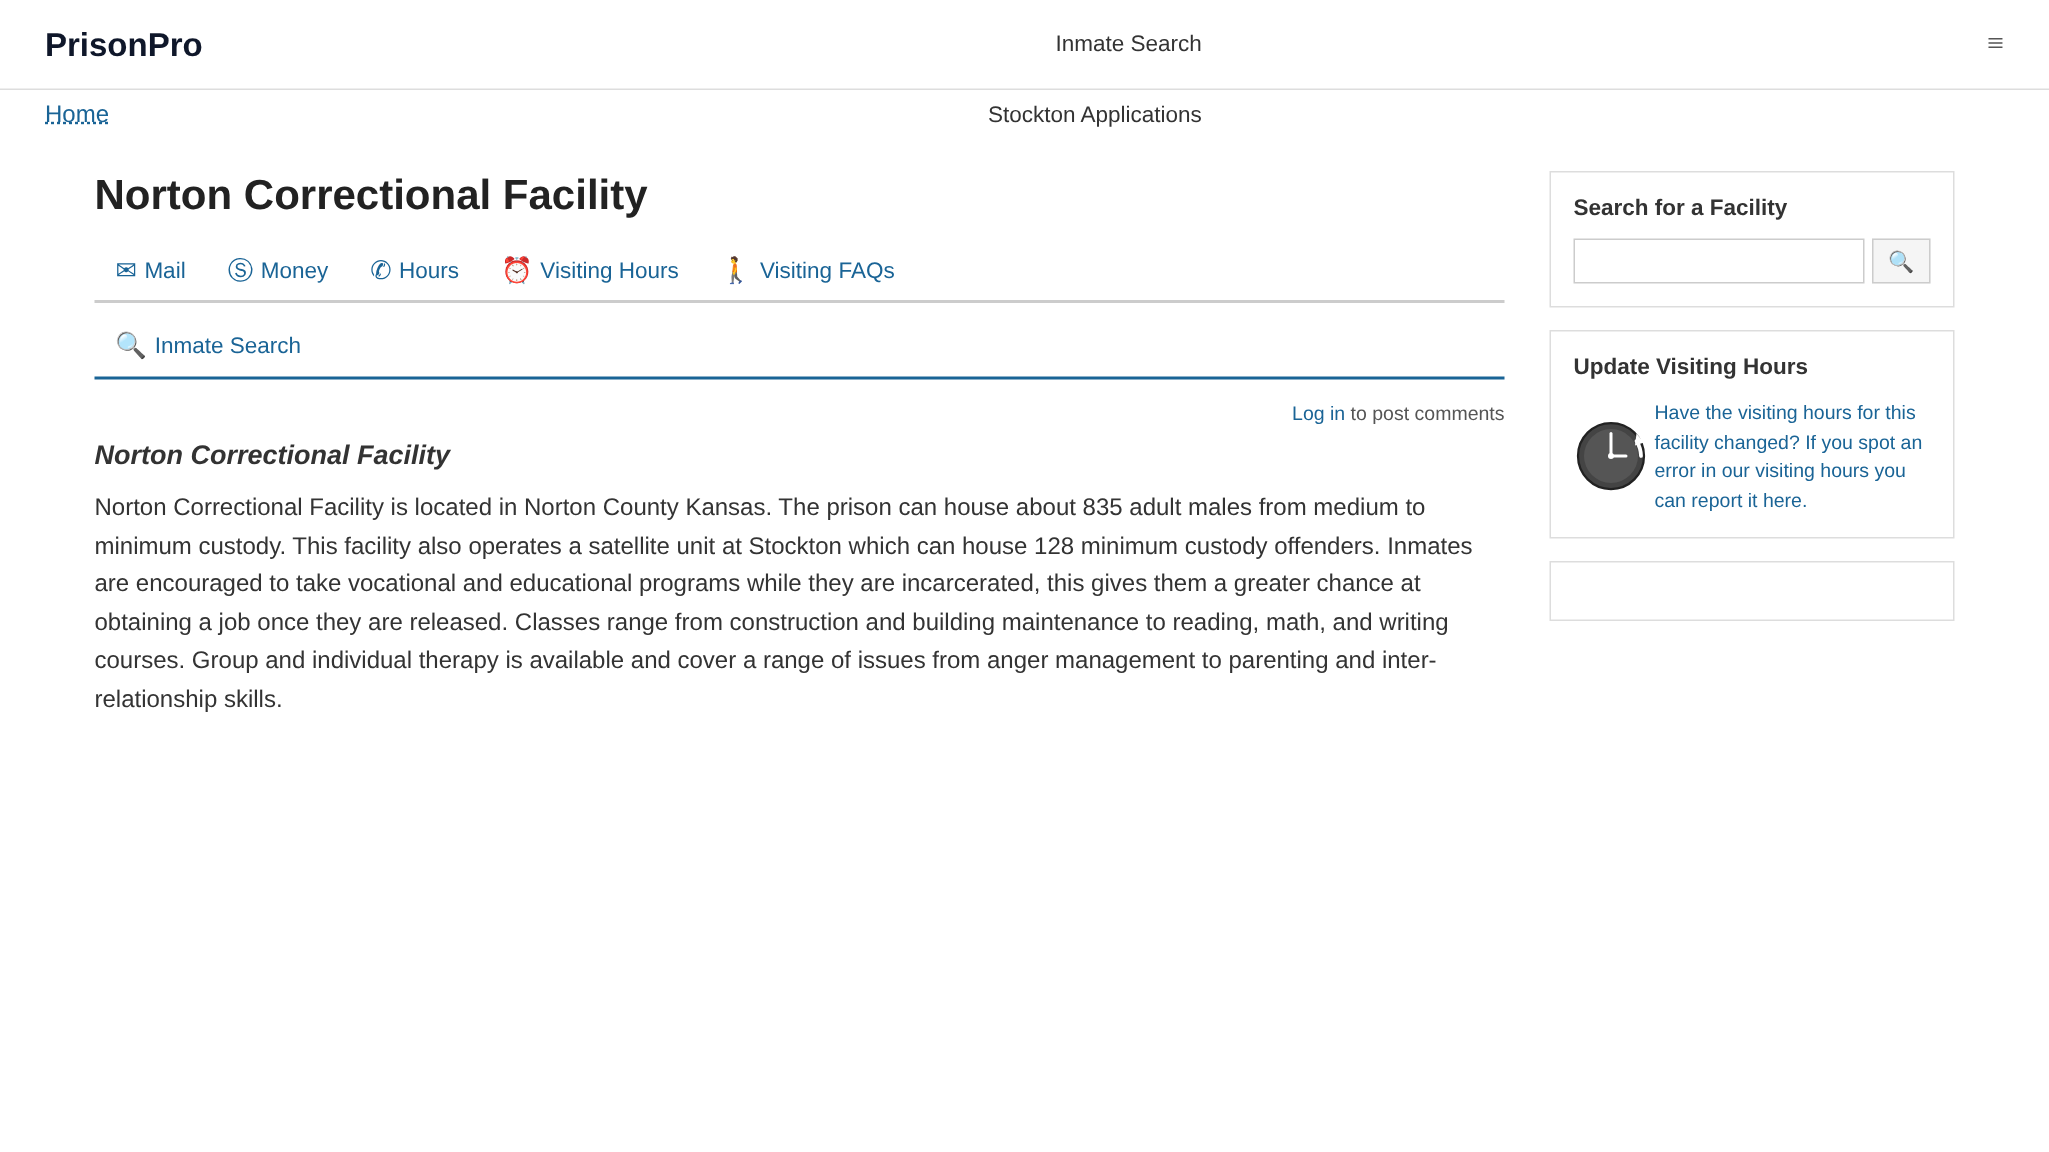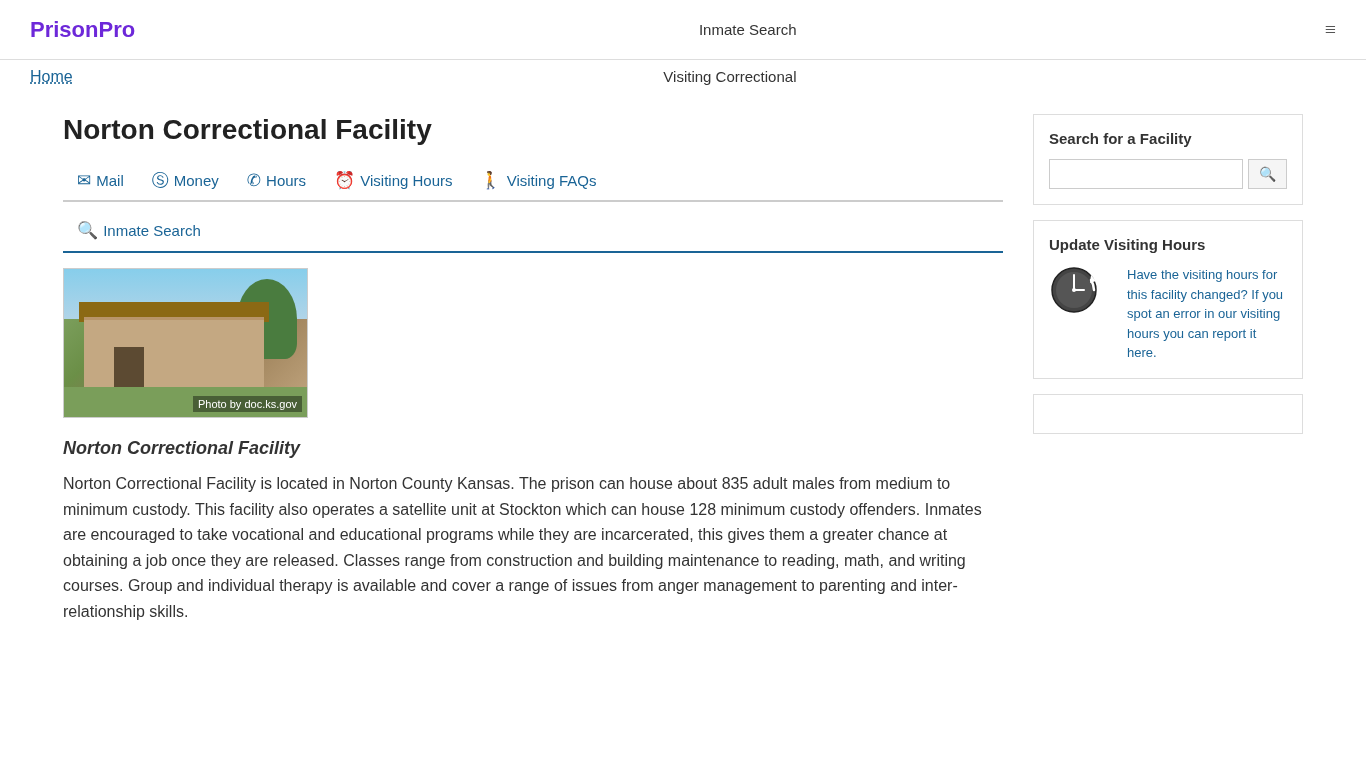--- a/index.html
+++ b/index.html
@@ -11,21 +11,21 @@
       padding: 0 30px;
       display: flex;
       align-items: center;
       justify-content: space-between;
       height: 60px;
       background: #fff;
     }
     .logo {
       font-size: 22px;
       font-weight: bold;
-      color: #6d28d9;
+      color: #0f172a;
       font-family: Arial, sans-serif;
       text-decoration: none;
     }
     .nav {
       display: flex;
       gap: 30px;
       align-items: flex-end;
       flex-direction: column;
     }
     .nav a {
@@ -249,22 +249,22 @@
       padding: 6px 10px;
       background: #f5f5f5;
       border: 1px solid #ccc;
       cursor: pointer;
       font-size: 14px;
     }
 
     
     .update-widget {
       display: flex;
-      gap: 28px;
-      align-items: flex-start;
+      gap: 4px;
+      align-items: center;
     }
     .clock-icon-wrap {
       width: 50px;
       height: 50px;
       flex-shrink: 0;
     }
     .clock-svg {
       width: 50px;
       height: 50px;
     }
@@ -298,21 +298,21 @@
     }
   </style>
 </head>
 <body>
 
 <header class="header">
   <a class="logo">PrisonPro</a>
   <nav class="nav">
     <a href="#" class="nav-link">Prisons/Jails</a>
     <a href="#" class="nav-link">Inmate Search</a>
-    <a href="#" class="nav-link">Visiting Correctional</a>
+    <a href="#" class="nav-link">Stockton Applications</a>
   </nav>
   <span class="hamburger">≡</span>
 </header>
 
 <div class="breadcrumb">
   <a href="#">Home</a>
 </div>
 
 <div class="main-layout">
 
@@ -341,29 +341,24 @@
         <span class="tab-icon">🚶</span>
         <span>Visiting FAQs</span>
       </a>
     </nav>
 
     <a href="#" class="inmate-search-tab">
       <span class="tab-icon">🔍</span>
       <span>Inmate Search</span>
     </a>
 
-
-    <div class="facility-image">
-      <div class="sky"></div>
-      <div class="trees"></div>
-      <div class="roof"></div>
-      <div class="building"></div>
-      <div class="ground"></div>
-      <span class="photo-credit">Photo by doc.ks.gov</span>
+    <div class="login-line">
+      <a href="#">Log in</a><span> to post comments</span>
     </div>
+
 
     <h2 class="facility-subtitle">Norton Correctional Facility</h2>
     <div class="facility-body">
       <p>Norton Correctional Facility is located in Norton County Kansas.  The prison can house about 835 adult males from medium to minimum custody.  This facility also operates a satellite unit at Stockton which can house 128 minimum custody offenders.  Inmates are encouraged to take vocational and educational programs while they are incarcerated, this gives them a greater chance at obtaining a job once they are released.  Classes range from construction and building maintenance to reading, math, and writing courses.  Group and individual therapy is available and cover a range of issues from anger management to parenting and inter-relationship skills.</p>
     </div>
 
   </main>
 
   <aside class="sidebar">
 

